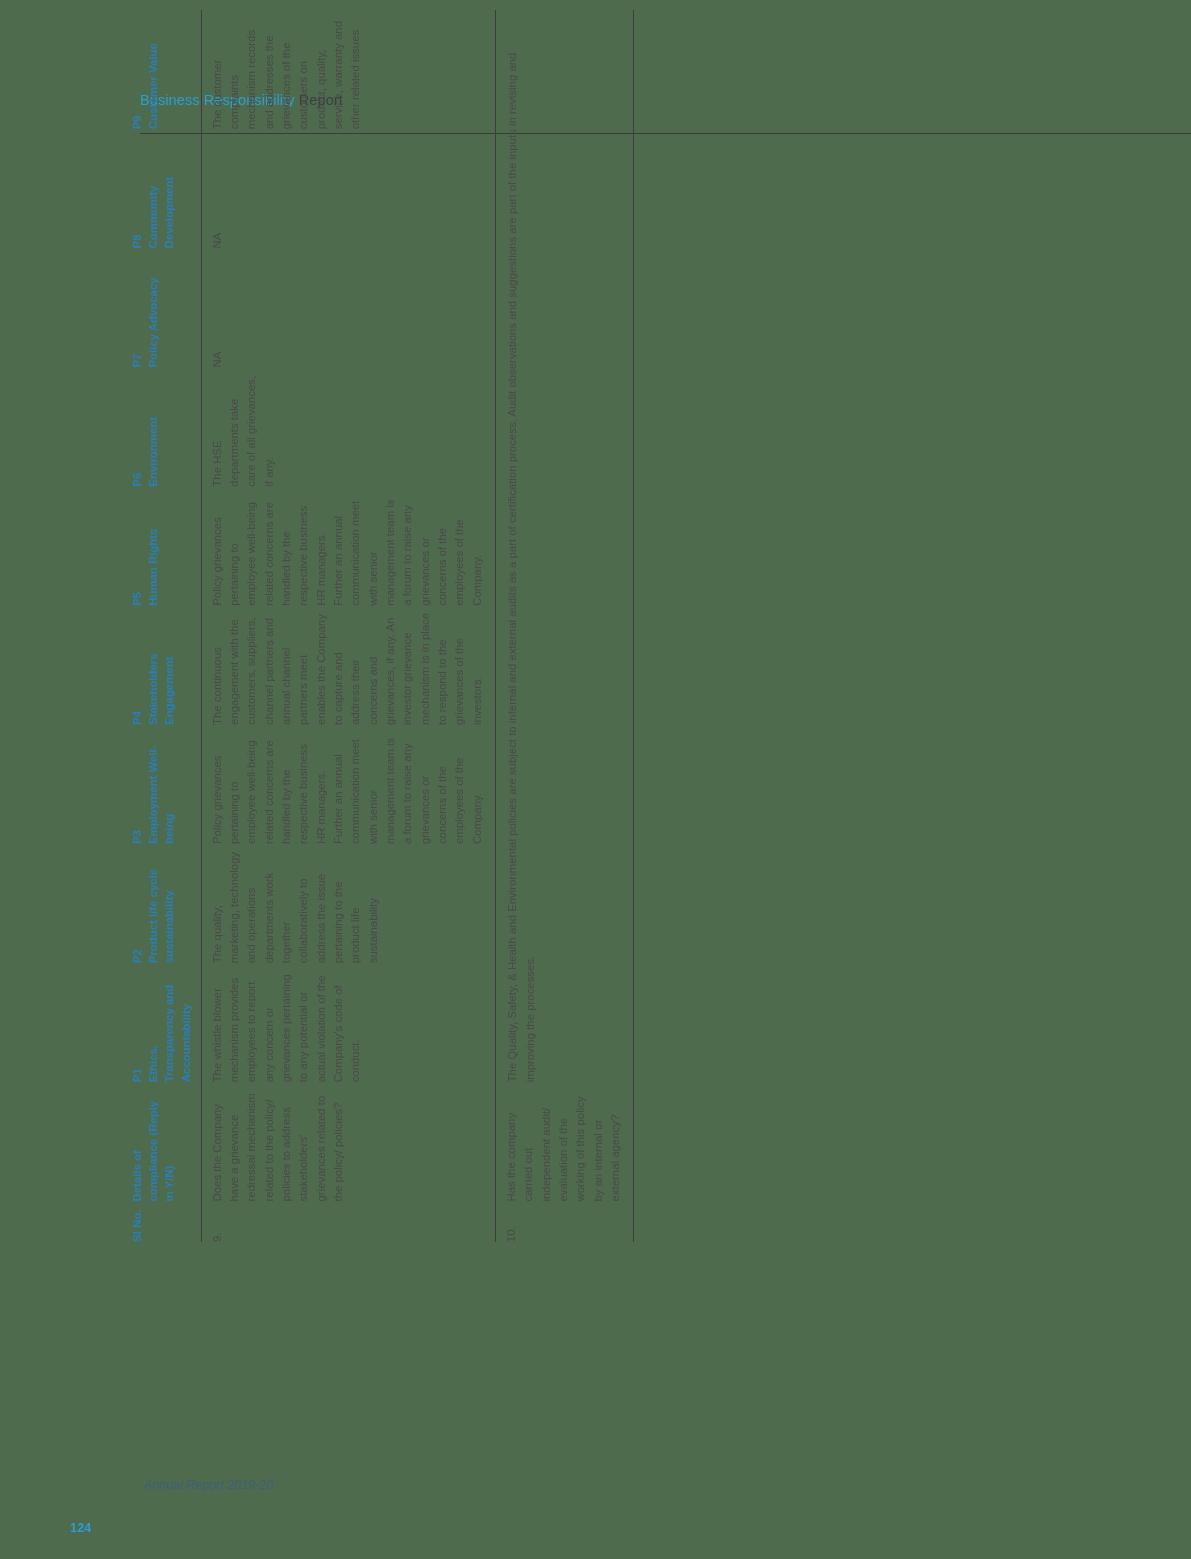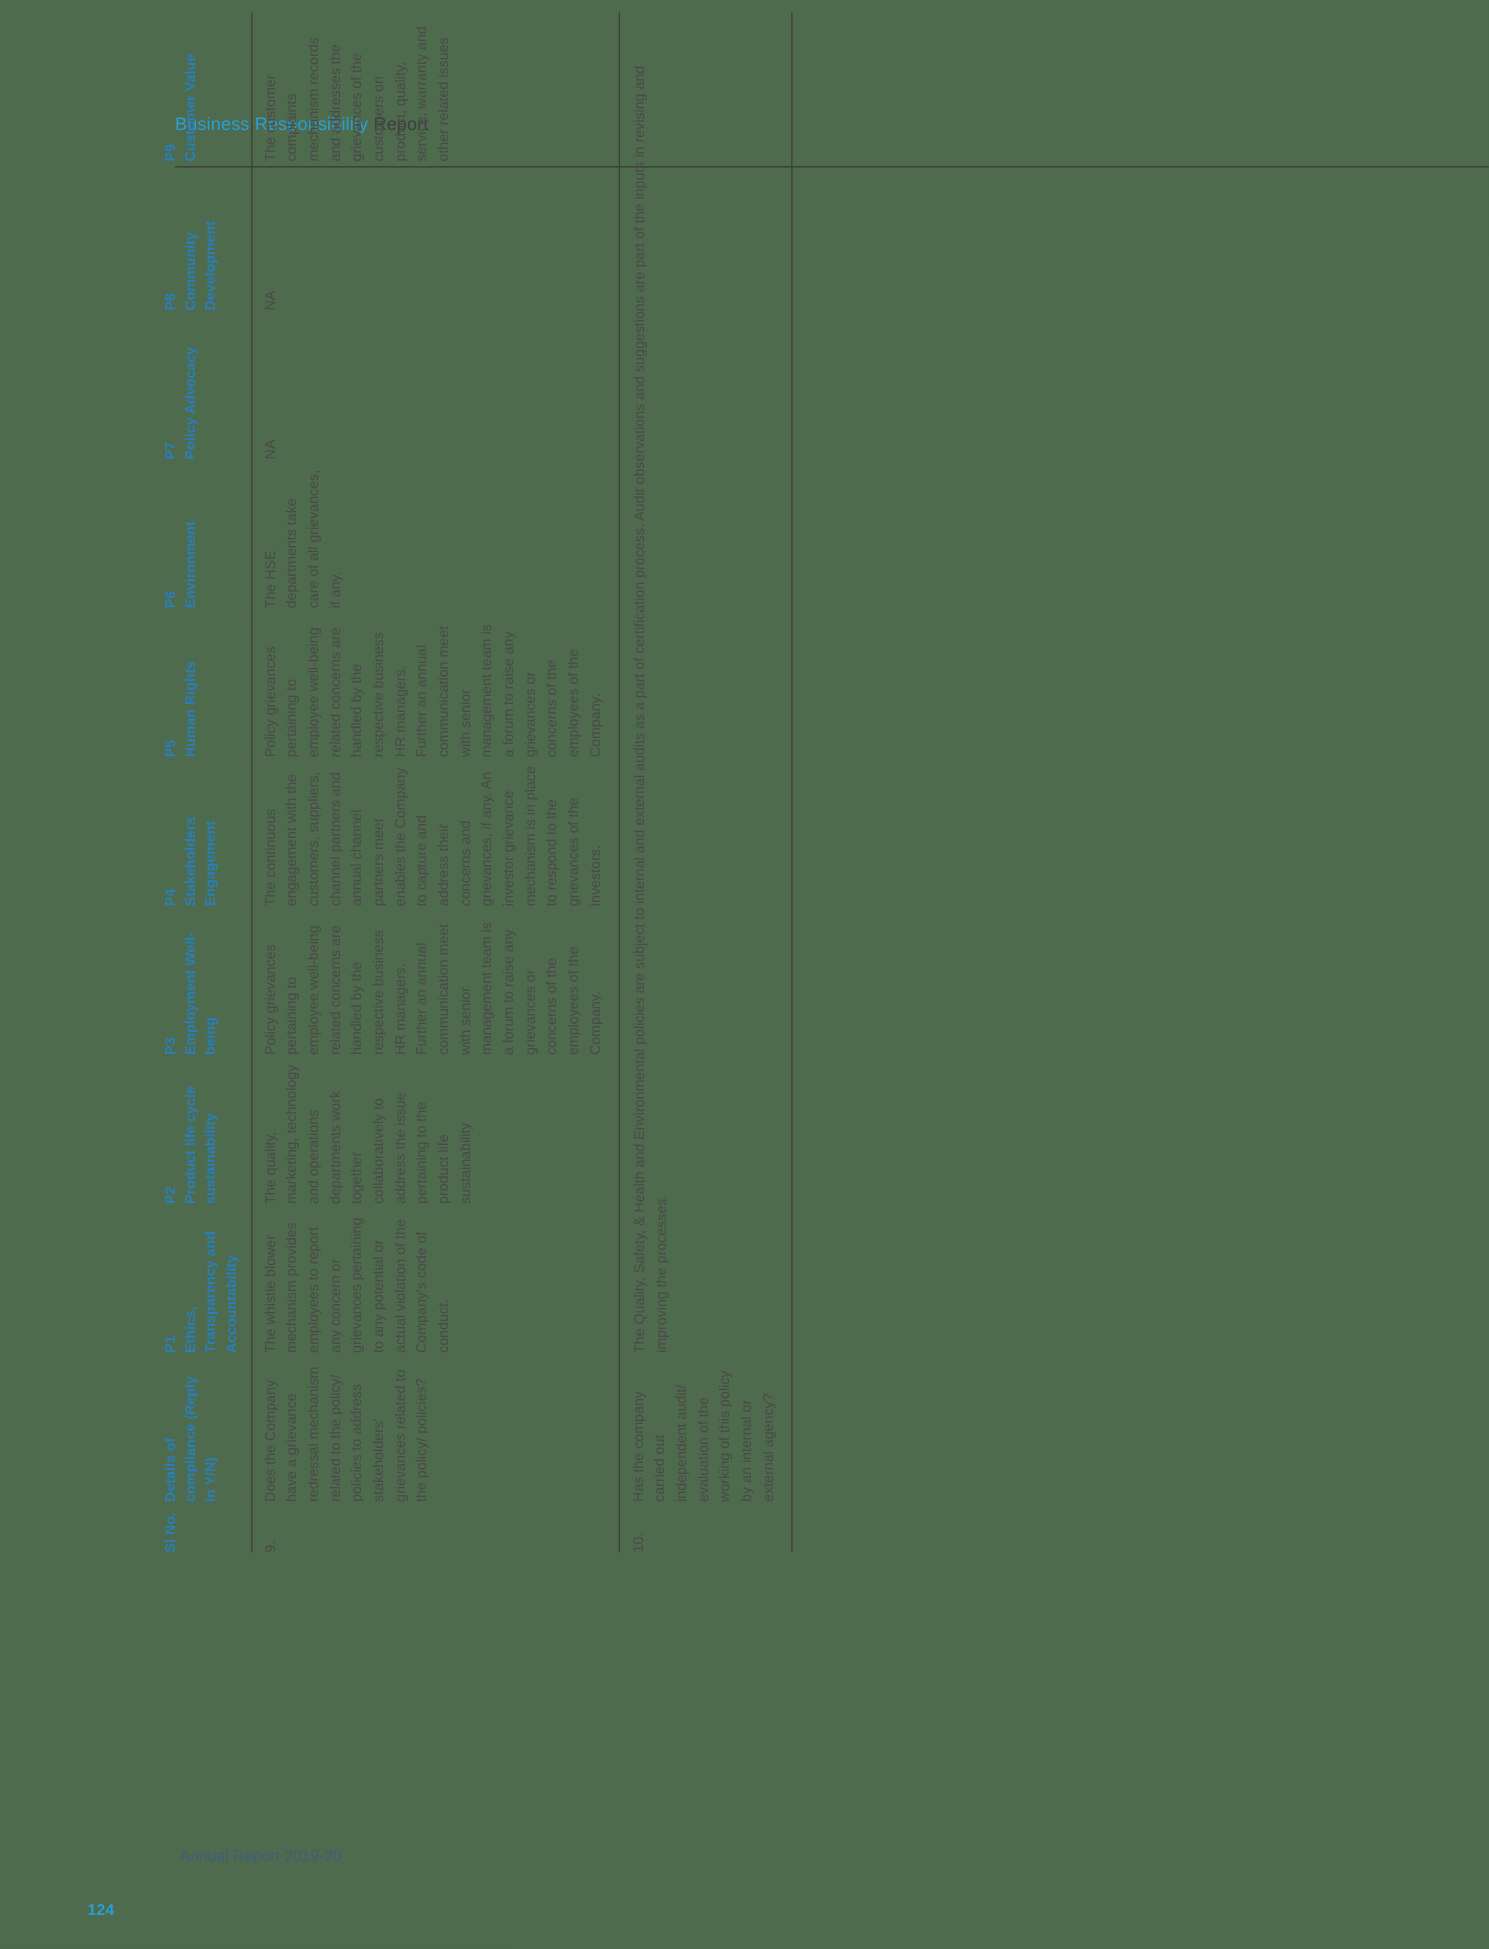--- a/index.html
+++ b/index.html
@@ -59,20 +59,21 @@
     color: #2a9fd6;
     font-weight: bold;
     letter-spacing: 0.2px;
     margin-top: 43px;
   }
   .footer .ftext {
     position: absolute;
     left: 74px;
     top: 0;
     color: #3e5e7e;
+    font-style: italic;
   }
   
   .rot-wrap {
     position: absolute;
     left: 0px;
     top: 0px;
     width: 1191px;
     height: 1559px;
   }
   .rot-inner {

